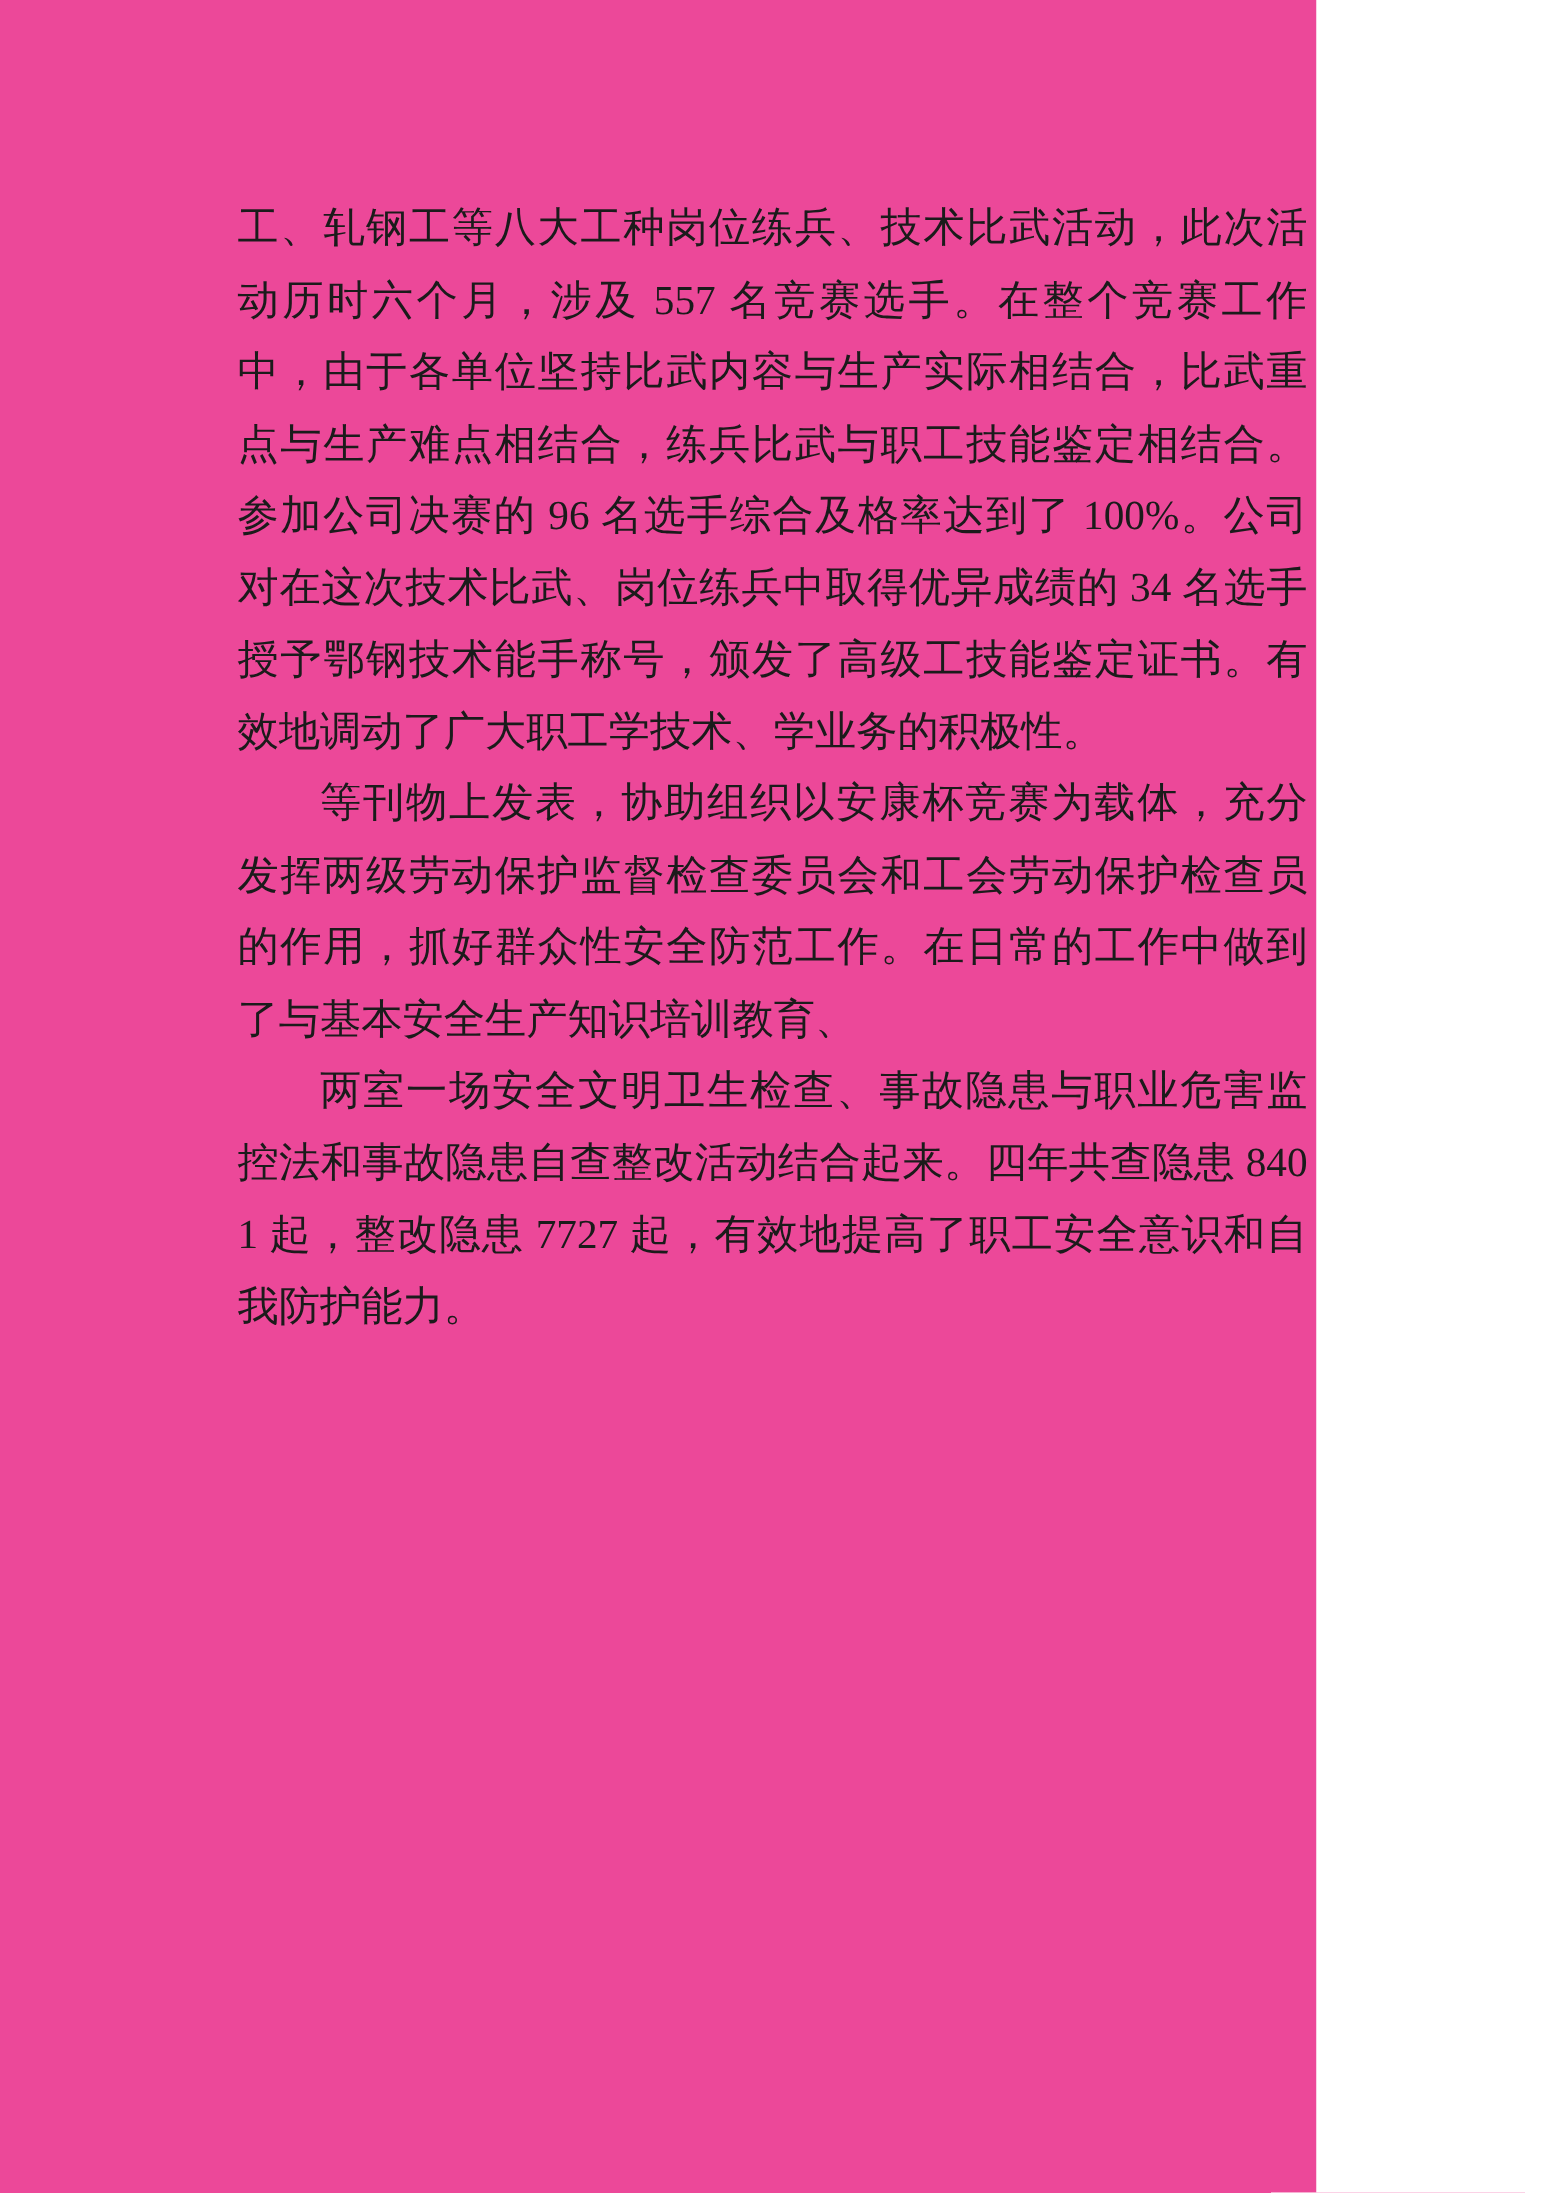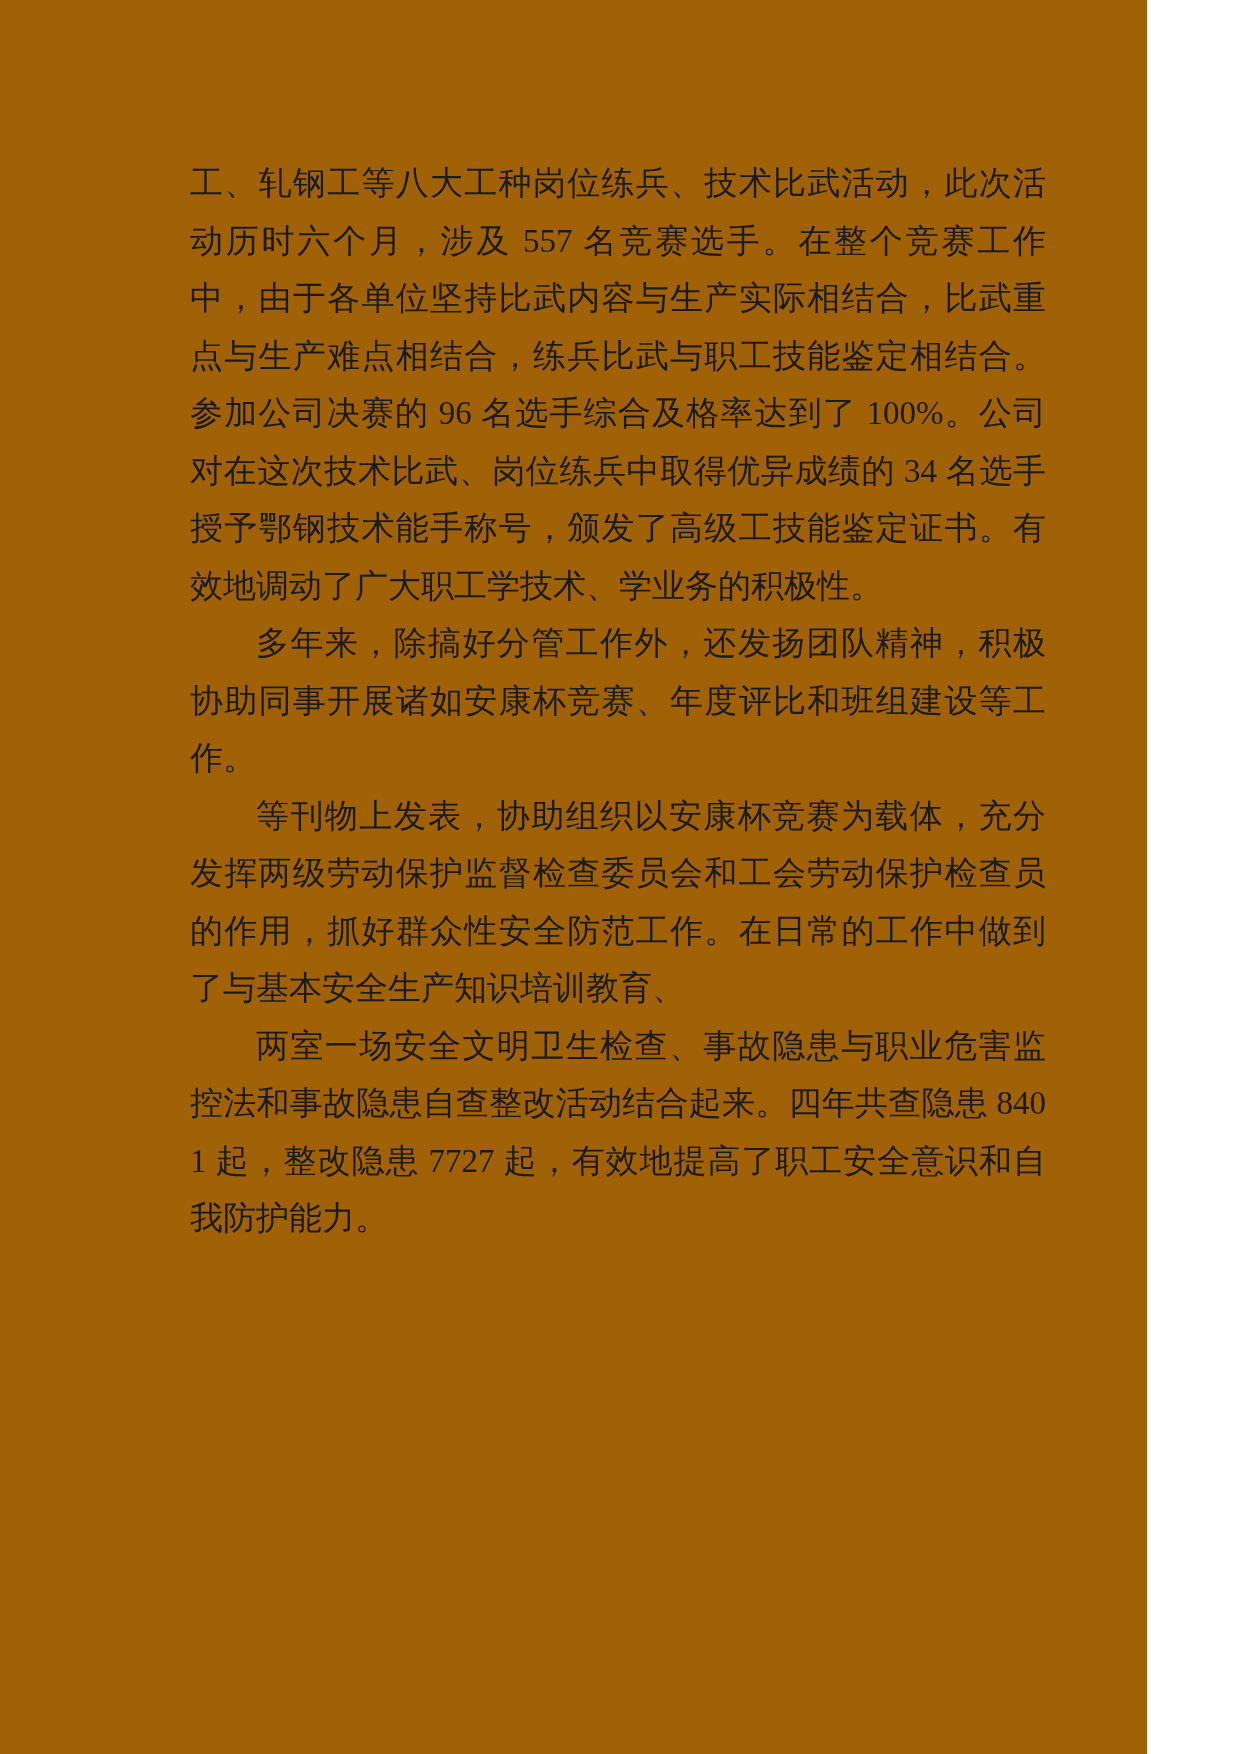--- a/index.html
+++ b/index.html
@@ -2,23 +2,23 @@
 <html><head>
 <meta charset="utf-8">
 <style>
   html, body {
     margin: 0;
     padding: 0;
     background: #ffffff;
   }
   .page {
     position: relative;
-    width: 1147px;
+    width: 1053px;
     height: 1754px;
-    background: #a16207;
+    background: #ec4899;
     box-sizing: border-box;
     padding: 155px 195px 0 190px;
     overflow: hidden;
   }
   .text-block {
     width: 856px;
   }
   .para {
     margin: 0;
     padding: 0;
@@ -35,17 +35,16 @@
   .para.no-indent {
     text-indent: 0;
   }
 </style>
 </head>
 <body>
 
 <div class="page">
   <div class="text-block">
     <p class="para no-indent">工、轧钢工等八大工种岗位练兵、技术比武活动，此次活动历时六个月，涉及 557 名竞赛选手。在整个竞赛工作中，由于各单位坚持比武内容与生产实际相结合，比武重点与生产难点相结合，练兵比武与职工技能鉴定相结合。参加公司决赛的 96 名选手综合及格率达到了 100%。公司对在这次技术比武、岗位练兵中取得优异成绩的 34 名选手授予鄂钢技术能手称号，颁发了高级工技能鉴定证书。有效地调动了广大职工学技术、学业务的积极性。</p>
-    <p class="para">多年来，除搞好分管工作外，还发扬团队精神，积极协助同事开展诸如安康杯竞赛、年度评比和班组建设等工作。</p>
     <p class="para">等刊物上发表，协助组织以安康杯竞赛为载体，充分发挥两级劳动保护监督检查委员会和工会劳动保护检查员的作用，抓好群众性安全防范工作。在日常的工作中做到了与基本安全生产知识培训教育、</p>
     <p class="para">两室一场安全文明卫生检查、事故隐患与职业危害监控法和事故隐患自查整改活动结合起来。四年共查隐患 8401 起，整改隐患 7727 起，有效地提高了职工安全意识和自我防护能力。</p>
   </div>
 </div>
 
 </body></html>

